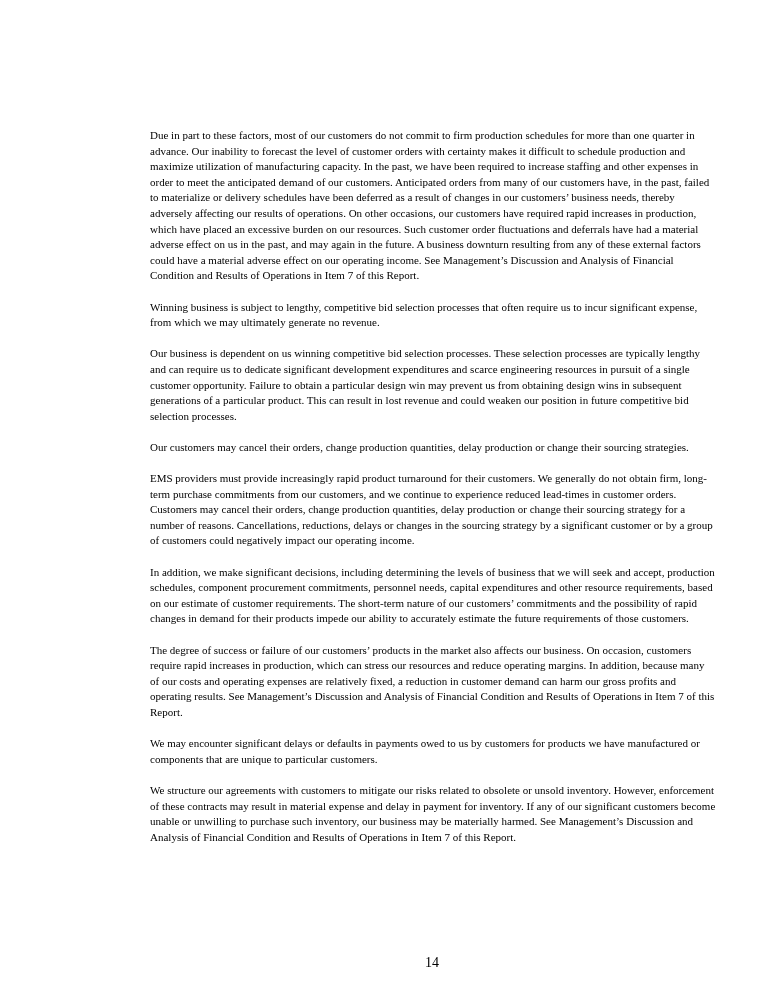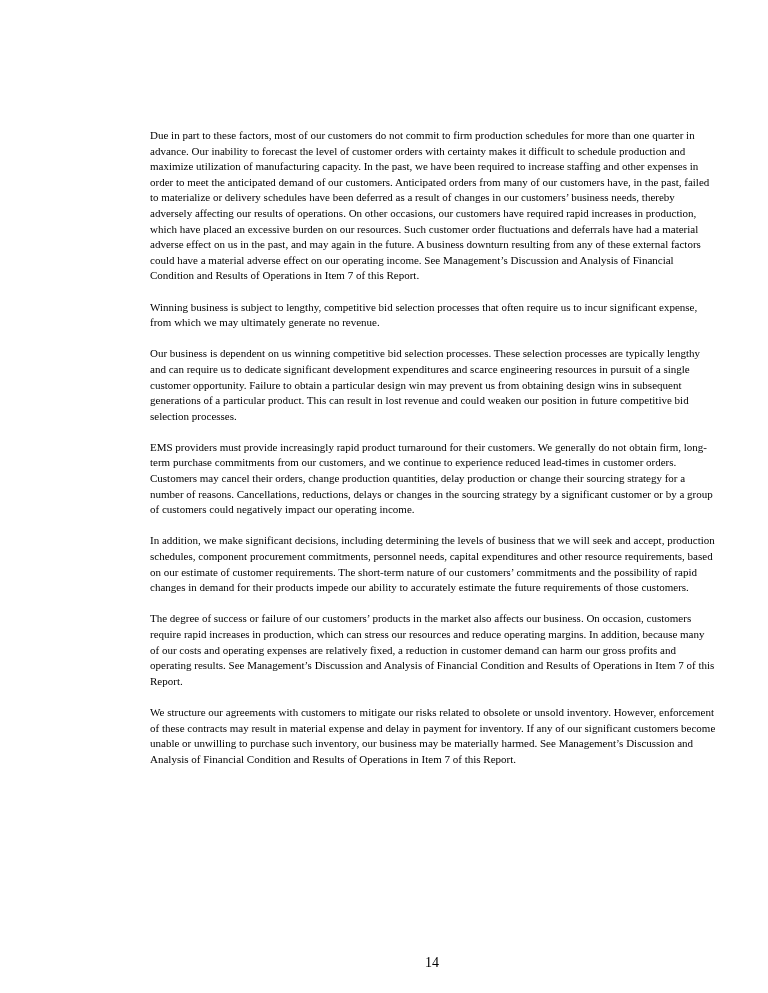--- a/index.html
+++ b/index.html
@@ -42,19 +42,21 @@
   }
 </style>
 </head>
 <body>
 
 <div class="page">
   <div class="content">
     <p class="para">Due in part to these factors, most of our customers do not commit to firm production schedules for more than one quarter in advance. Our inability to forecast the level of customer orders with certainty makes it difficult to schedule production and maximize utilization of manufacturing capacity. In the past, we have been required to increase staffing and other expenses in order to meet the anticipated demand of our customers. Anticipated orders from many of our customers have, in the past, failed to materialize or delivery schedules have been deferred as a result of changes in our customers’ business needs, thereby adversely affecting our results of operations. On other occasions, our customers have required rapid increases in production, which have placed an excessive burden on our resources. Such customer order fluctuations and deferrals have had a material adverse effect on us in the past, and may again in the future. A business downturn resulting from any of these external factors could have a material adverse effect on our operating income. See Management’s Discussion and Analysis of Financial Condition and Results of Operations in Item 7 of this Report.</p>
     <p class="heading">Winning business is subject to lengthy, competitive bid selection processes that often require us to incur significant expense, from which we may ultimately generate no revenue.</p>
     <p class="para">Our business is dependent on us winning competitive bid selection processes. These selection processes are typically lengthy and can require us to dedicate significant development expenditures and scarce engineering resources in pursuit of a single customer opportunity. Failure to obtain a particular design win may prevent us from obtaining design wins in subsequent generations of a particular product. This can result in lost revenue and could weaken our position in future competitive bid selection processes.</p>
+    <p class="heading">Our customers may cancel their orders, change production quantities, delay production or change their sourcing strategies.</p>
     <p class="para">EMS providers must provide increasingly rapid product turnaround for their customers. We generally do not obtain firm, long-term purchase commitments from our customers, and we continue to experience reduced lead-times in customer orders. Customers may cancel their orders, change production quantities, delay production or change their sourcing strategy for a number of reasons. Cancellations, reductions, delays or changes in the sourcing strategy by a significant customer or by a group of customers could negatively impact our operating income.</p>
     <p class="para">In addition, we make significant decisions, including determining the levels of business that we will seek and accept, production schedules, component procurement commitments, personnel needs, capital expenditures and other resource requirements, based on our estimate of customer requirements. The short-term nature of our customers’ commitments and the possibility of rapid changes in demand for their products impede our ability to accurately estimate the future requirements of those customers.</p>
     <p class="para">The degree of success or failure of our customers’ products in the market also affects our business. On occasion, customers require rapid increases in production, which can stress our resources and reduce operating margins. In addition, because many of our costs and operating expenses are relatively fixed, a reduction in customer demand can harm our gross profits and operating results. See Management’s Discussion and Analysis of Financial Condition and Results of Operations in Item 7 of this Report.</p>
+    <p class="heading">We may encounter significant delays or defaults in payments owed to us by customers for products we have manufactured or components that are unique to particular customers.</p>
     <p class="para">We structure our agreements with customers to mitigate our risks related to obsolete or unsold inventory. However, enforcement of these contracts may result in material expense and delay in payment for inventory. If any of our significant customers become unable or unwilling to purchase such inventory, our business may be materially harmed. See Management’s Discussion and Analysis of Financial Condition and Results of Operations in Item 7 of this Report.</p>
   </div>
   <div class="page-footer">14</div>
 </div>
 
 </body></html>

